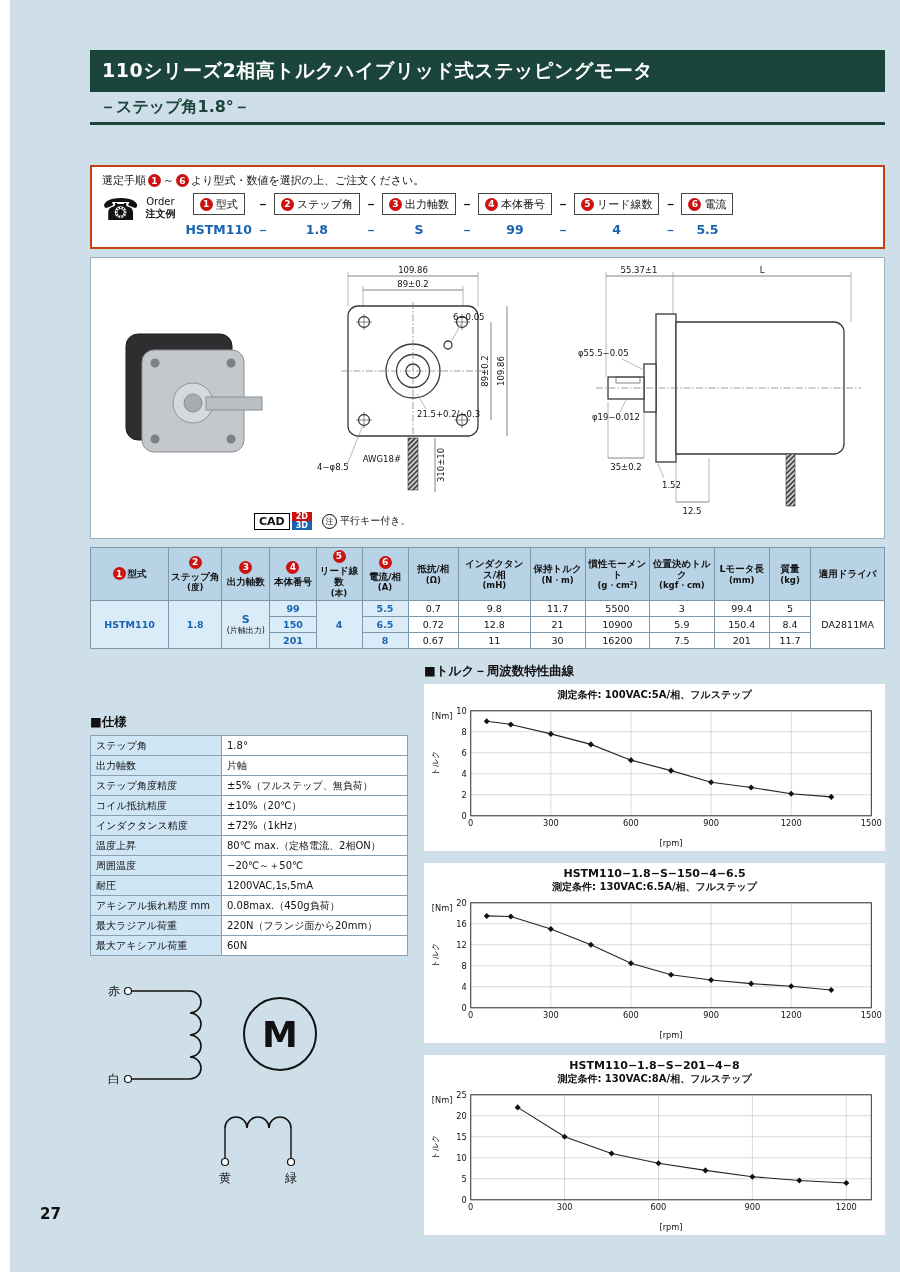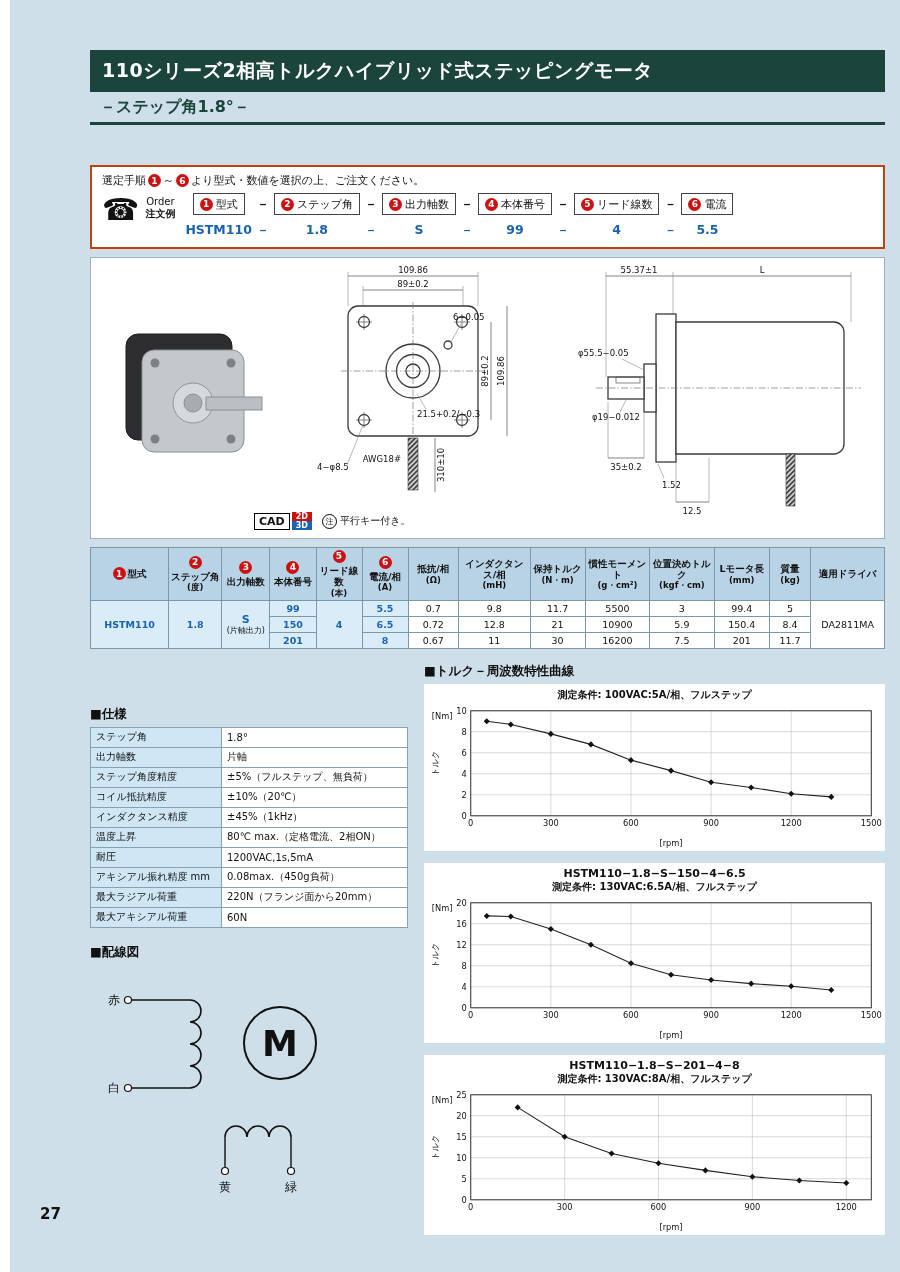--- a/index.html
+++ b/index.html
@@ -439,46 +439,49 @@
           <tr>
               <td class="k">ステップ角度精度</td>
               <td>±5%（フルステップ、無負荷）</td>
             </tr>
           <tr>
               <td class="k">コイル抵抗精度</td>
               <td>±10%（20℃）</td>
             </tr>
           <tr>
               <td class="k">インダクタンス精度</td>
-              <td>±45%（1kHz）</td>
+              <td>±72%（1kHz）</td>
             </tr>
           <tr>
               <td class="k">温度上昇</td>
               <td>80℃ max.（定格電流、2相ON）</td>
             </tr>
           <tr>
+              <td class="k">周囲温度</td>
+              <td>−20℃～＋50℃</td>
+            </tr>
+          <tr>
               <td class="k">耐圧</td>
               <td>1200VAC,1s,5mA</td>
             </tr>
           <tr>
               <td class="k">アキシアル振れ精度 mm</td>
               <td>0.08max.（450g負荷）</td>
             </tr>
           <tr>
               <td class="k">最大ラジアル荷重</td>
               <td>220N（フランジ面から20mm）</td>
             </tr>
           <tr>
               <td class="k">最大アキシアル荷重</td>
               <td>60N</td>
             </tr>
         </tbody>
       </table>
 
-      <div class="sec-title" style="margin-top:16px;">■配線図</div>
       <svg width="300" height="235" viewBox="0 0 300 235">
         <circle class="term" cx="38" cy="35" r="3.5"></circle>
         <line class="wire" x1="42" y1="35" x2="100" y2="35"></line>
         <path class="coil" d="M100,35 a11,11 0 0 1 0,22 a11,11 0 0 1 0,22 a11,11 0 0 1 0,22 a11,11 0 0 1 0,22"></path>
         <line class="wire" x1="100" y1="123" x2="42" y2="123"></line>
         <circle class="term" cx="38" cy="123" r="3.5"></circle>
         <text class="wl" x="30" y="39" text-anchor="end">赤</text>
         <text class="wl" x="30" y="127" text-anchor="end">白</text>
 
         <circle class="motor-circle" cx="190" cy="78" r="36"></circle>

